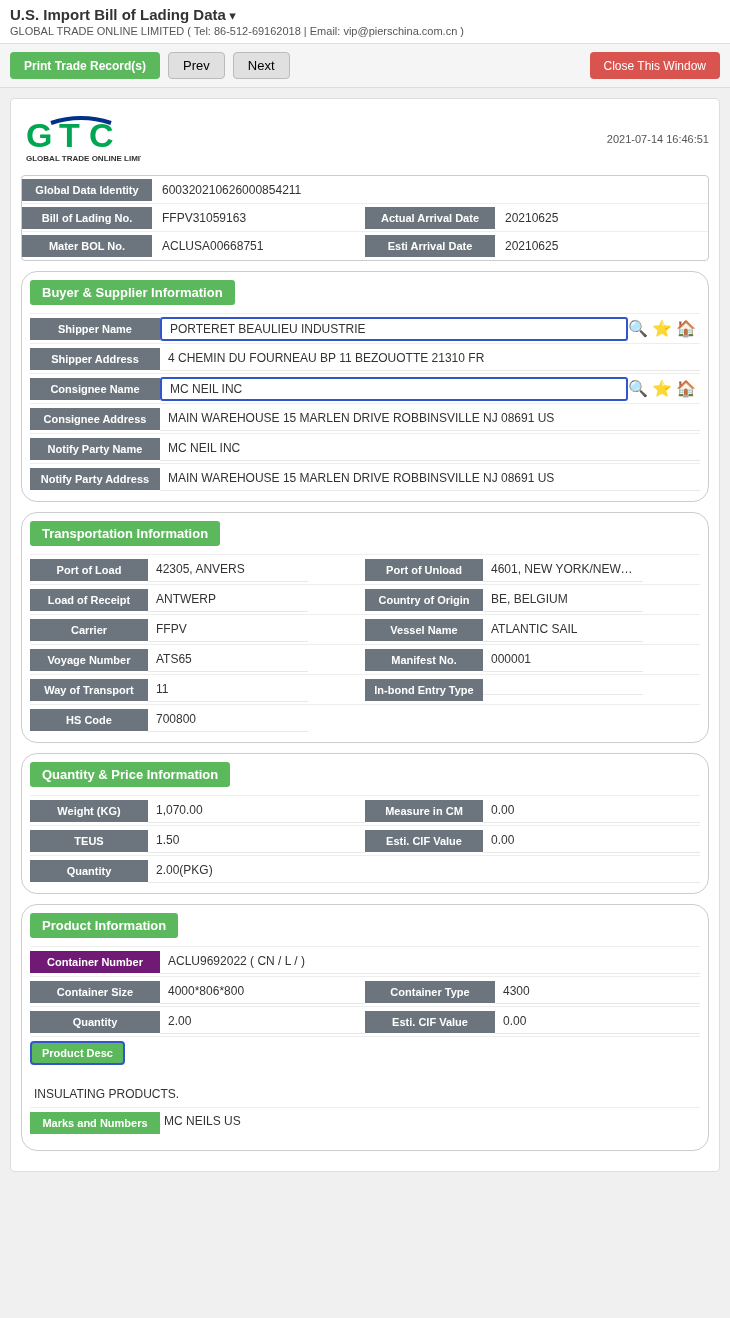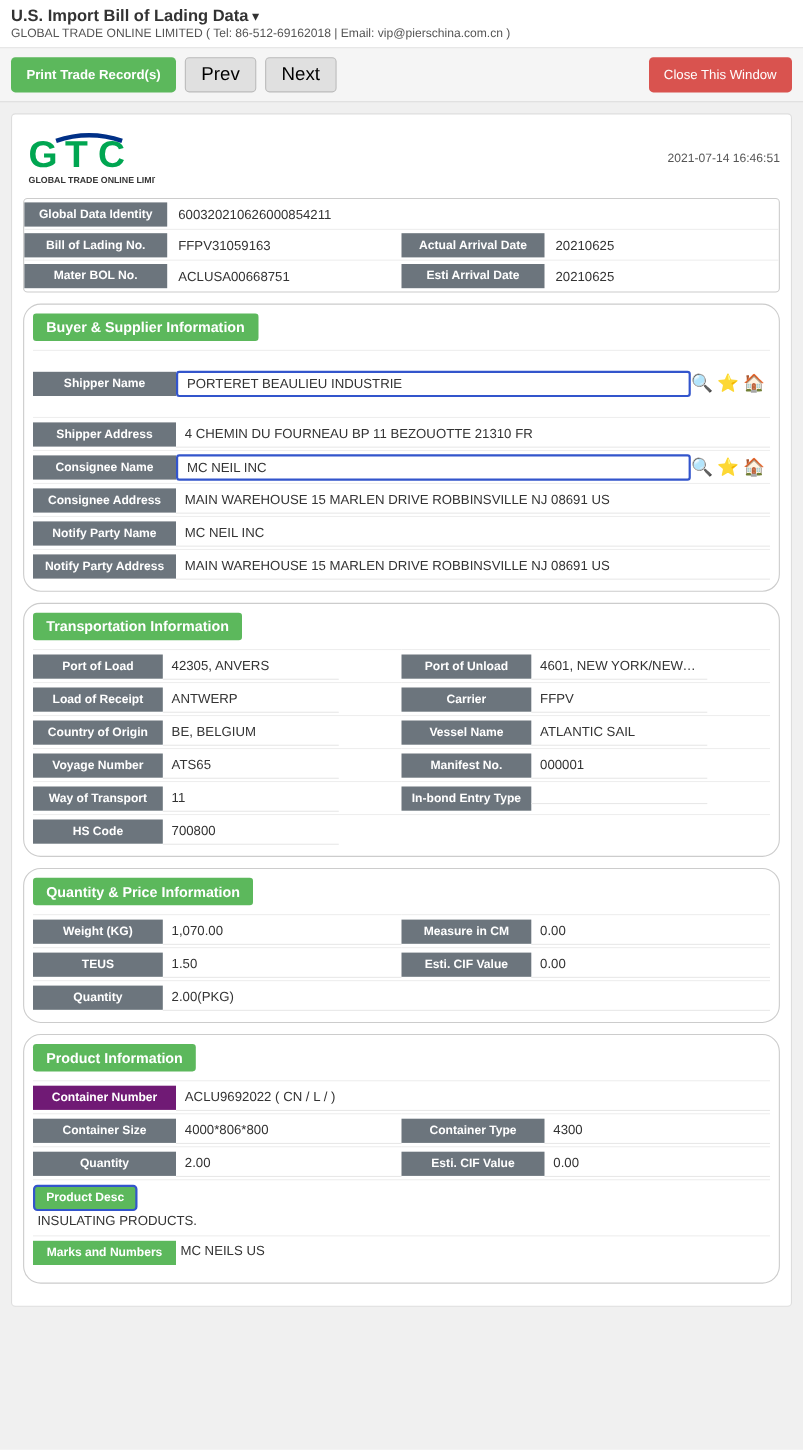--- a/index.html
+++ b/index.html
@@ -3,21 +3,21 @@
   <meta charset="utf-8">
   <style>
     * { box-sizing: border-box; margin: 0; padding: 0; }
     body { font-family: Arial, sans-serif; font-size: 12px; background: #f0f0f0; color: #333; width: 730px; }
 
     .top-bar { background: #fff; padding: 6px 10px; border-bottom: 1px solid #ddd; }
     .top-bar .subtitle { font-size: 11px; color: #555; margin-top: 2px; }
 
     .toolbar { background: #f5f5f5; padding: 8px 10px; display: flex; gap: 8px; border-bottom: 1px solid #ddd; }
     .btn-print { background: #5cb85c; color: #fff; border: none; padding: 6px 14px; border-radius: 4px; cursor: pointer; font-size: 12px; font-weight: bold; }
-    .btn-nav { background: #e0e0e0; border: 1px solid #bbb; padding: 5px 14px; border-radius: 4px; cursor: pointer; font-size: 17px; }
+    .btn-nav { background: #e0e0e0; border: 1px solid #bbb; padding: 5px 14px; border-radius: 4px; cursor: pointer; font-size: 13px; }
     .btn-close { background: #d9534f; color: #fff; border: none; padding: 6px 14px; border-radius: 4px; cursor: pointer; font-size: 12px; margin-left: auto; }
 
     .main-content { background: #fff; margin: 10px; padding: 10px; border: 1px solid #ddd; border-radius: 4px; }
 
     .header-row { display: flex; justify-content: space-between; align-items: center; padding: 4px 0 10px 0; }
     .logo-area { display: flex; flex-direction: column; align-items: flex-start; }
 
     .identity-section { border: 1px solid #ccc; border-radius: 4px; padding: 0; margin-bottom: 10px; overflow: hidden; }
     .identity-row { display: flex; align-items: center; border-bottom: 1px solid #eee; min-height: 28px; }
     .identity-row:last-child { border-bottom: none; }
@@ -114,21 +114,21 @@
       <span class="id-value2" style="flex:1;">20210625</span>
     </div>
   </div>
 
   <div class="section-block">
     <span class="section-title">Buyer &amp; Supplier Information</span>
     <div class="buyer-section-inner">
 
       <div class="buyer-row">
         <span class="buyer-label">Shipper Name</span>
-        <span class="buyer-value" style="border: 2px solid #3355cc; border-radius:3px; padding: 3px 8px; margin: 18px 0;">
+        <span class="buyer-value" style="border: 2px solid #3355cc; border-radius:3px; padding: 3px 8px; margin: 2px 0;">
           <span>PORTERET BEAULIEU INDUSTRIE</span>
         </span>
         <div class="buyer-icons">
           <span style="font-size:16px;cursor:pointer;">🔍</span>
           <span style="font-size:16px;cursor:pointer;">⭐</span>
           <span style="font-size:16px;cursor:pointer; color:#5cb85c;">🏠</span>
         </div>
       </div>
 
       <div class="buyer-row">
@@ -177,27 +177,27 @@
       <div class="transport-row">
         <span class="transport-label">Port of Unload</span>
         <span class="transport-value">4601, NEW YORK/NEWARK AREA, NEW</span>
       </div>
 
       <div class="transport-row">
         <span class="transport-label">Load of Receipt</span>
         <span class="transport-value">ANTWERP</span>
       </div>
       <div class="transport-row">
+        <span class="transport-label">Country of Origin</span>
+        <span class="transport-value">BE, BELGIUM</span>
+      </div>
+
+      <div class="transport-row">
         <span class="transport-label">Carrier</span>
         <span class="transport-value">FFPV</span>
-      </div>
-
-      <div class="transport-row">
-        <span class="transport-label">Country of Origin</span>
-        <span class="transport-value">BE, BELGIUM</span>
       </div>
       <div class="transport-row">
         <span class="transport-label">Vessel Name</span>
         <span class="transport-value">ATLANTIC SAIL</span>
       </div>
 
       <div class="transport-row">
         <span class="transport-label">Voyage Number</span>
         <span class="transport-value">ATS65</span>
       </div>
@@ -278,21 +278,21 @@
           <span class="product-label gray-bg">Quantity</span>
           <span class="product-value">2.00</span>
         </div>
         <div class="product-row">
           <span class="product-label gray-bg">Esti. CIF Value</span>
           <span class="product-value">0.00</span>
         </div>
       </div>
 
       <div class="product-row" style="border-top: 1px solid #eee; padding: 4px 0; flex-direction: column; align-items: flex-start;">
-        <span style="border: 2px solid #3355cc; border-radius: 4px; background: #5cb85c; color:#fff; font-size:11px; font-weight:bold; padding: 4px 10px; margin-bottom: 0; display:inline-block;">
+        <span style="border: 2px solid #3355cc; border-radius: 4px; background: #5cb85c; color:#fff; font-size:11px; font-weight:bold; padding: 4px 10px; margin-bottom: 20px; display:inline-block;">
           <span>Product Desc</span>
         </span>
         <span style="padding: 2px 4px; font-size:12px;">INSULATING PRODUCTS.</span>
       </div>
 
       <div class="product-row" style="border-top: 1px solid #eee; padding: 4px 0; flex-direction: row; align-items: flex-start;">
         <span class="product-label green-bg" style="margin-bottom: 4px; display:inline-block;">Marks and Numbers</span>
         <span style="padding: 2px 4px; font-size:12px;">MC NEILS US</span>
       </div>
 

